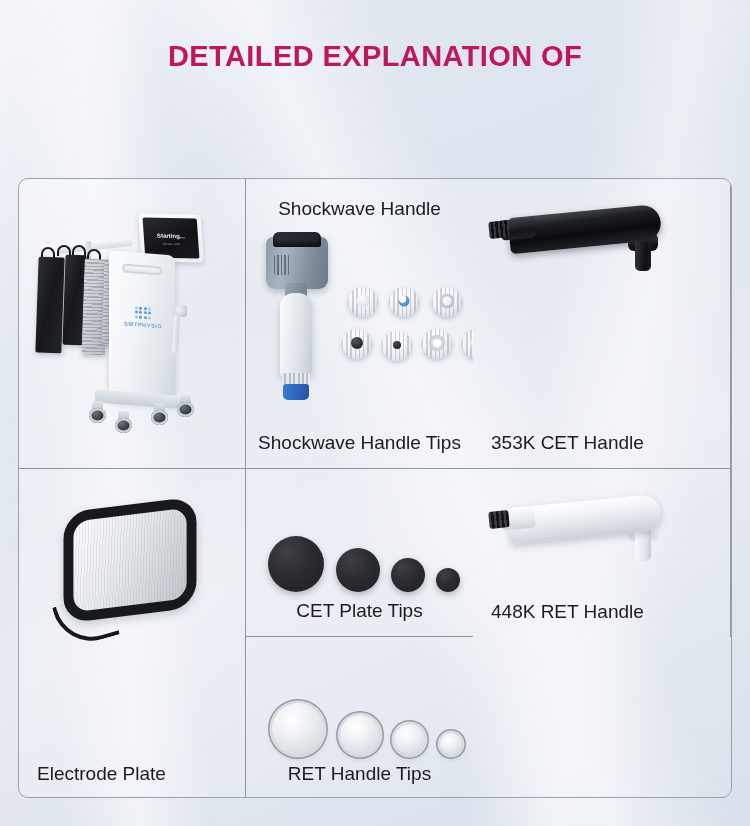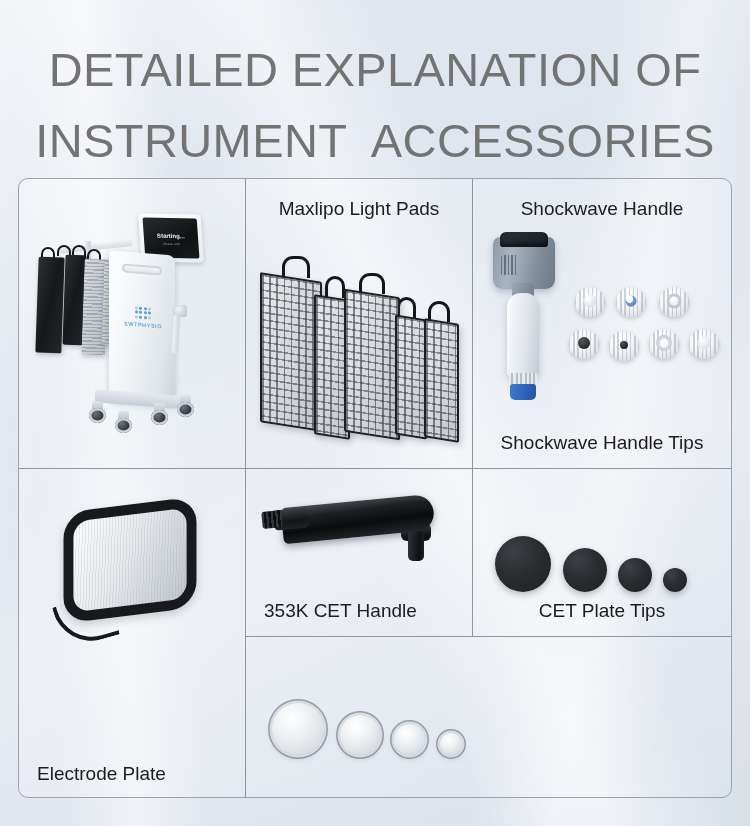--- a/index.html
+++ b/index.html
@@ -33,24 +33,24 @@
   }
 
   
   .heading {
     position: absolute;
     top: 34px; left: 0; right: 0;
     text-align: center;
     z-index: 5;
   }
   .heading .line {
-    font-size: 47px;
-    font-weight: 400;
+    font-size: 29px;
+    font-weight: 700;
     letter-spacing: 0.4px;
-    color: #737373;
+    color: #be185d;
     line-height: 1.52;
     white-space: pre;
   }
 
   
   .grid {
     position: absolute;
     left: 18px;
     top: 178px;
     width: 714px;
@@ -420,21 +420,20 @@
                 0 3px 6px rgba(60,72,88,0.26);
   }
 </style>
 </head>
 <body>
 
 <div class="bg"></div>
 
 <div class="heading">
   <div class="line">DETAILED EXPLANATION OF</div>
-  <div class="line">INSTRUMENT  ACCESSORIES</div>
 </div>
 
 <div class="grid">
 
   <div class="cell">
     <div class="stage">
       <div class="machine">
         <div class="mach-arm"></div>
         <div class="mach-post"></div>
 
@@ -493,37 +492,20 @@
             <div class="wheel"></div>
           </div>
         <div class="caster c4">
             <div class="arm"></div>
             <div class="wheel"></div>
           </div>
       </div>
     </div>
   </div>
 
-  <div class="cell">
-    <div class="cell-label label-top">Maxlipo Light Pads</div>
-    <div class="stage">
-      <div class="lightpads">
-        <div class="lp-strap lps1"></div>
-        <div class="lp-strap lps2"></div>
-        <div class="lp-strap lps3"></div>
-        <div class="lp-strap lps4"></div>
-        <div class="lp-strap lps5"></div>
-        <div class="lp lp1"></div>
-        <div class="lp lp2"></div>
-        <div class="lp lp3"></div>
-        <div class="lp lp4"></div>
-        <div class="lp lp5"></div>
-      </div>
-    </div>
-  </div>
 
   <div class="cell nr">
     <div class="cell-label label-top">Shockwave Handle</div>
     <div class="stage">
       <div class="swh">
         <div class="swh-head">
           <div class="swh-vents"></div>
         </div>
         <div class="swh-neck"></div>
         <div class="swh-barrel"></div>
@@ -583,23 +565,36 @@
   <div class="cell nr">
     <div class="round-tips">
       <div class="rt dark" style="left:4px;  width:56px; height:56px;"></div>
       <div class="rt dark" style="left:72px; width:44px; height:44px;"></div>
       <div class="rt dark" style="left:127px;width:34px; height:34px;"></div>
       <div class="rt dark" style="left:172px;width:24px; height:24px;"></div>
     </div>
     <div class="cell-label label-bottom">CET Plate Tips</div>
   </div>
 
+  <div class="cell nb">
+    <div class="stage">
+      <div class="handle-wrap">
+        <div class="h-joint ret"></div>
+        <div class="h-stub ret"></div>
+        <div class="h-body ret"></div>
+        <div class="h-taper ret"></div>
+        <div class="h-ribs ret"></div>
+      </div>
+    </div>
+    <div class="cell-label label-left">448K RET Handle</div>
+  </div>
 
   <div class="cell nr nb">
     <div class="round-tips">
       <div class="rt silver" style="left:8px;  width:52px; height:52px;"></div>
       <div class="rt silver" style="left:76px; width:40px; height:40px;"></div>
       <div class="rt silver" style="left:130px;width:31px; height:31px;"></div>
       <div class="rt silver" style="left:176px;width:22px; height:22px;"></div>
     </div>
+    <div class="cell-label label-bottom">RET Handle Tips</div>
   </div>
 
 </div>
 
 </body></html>

